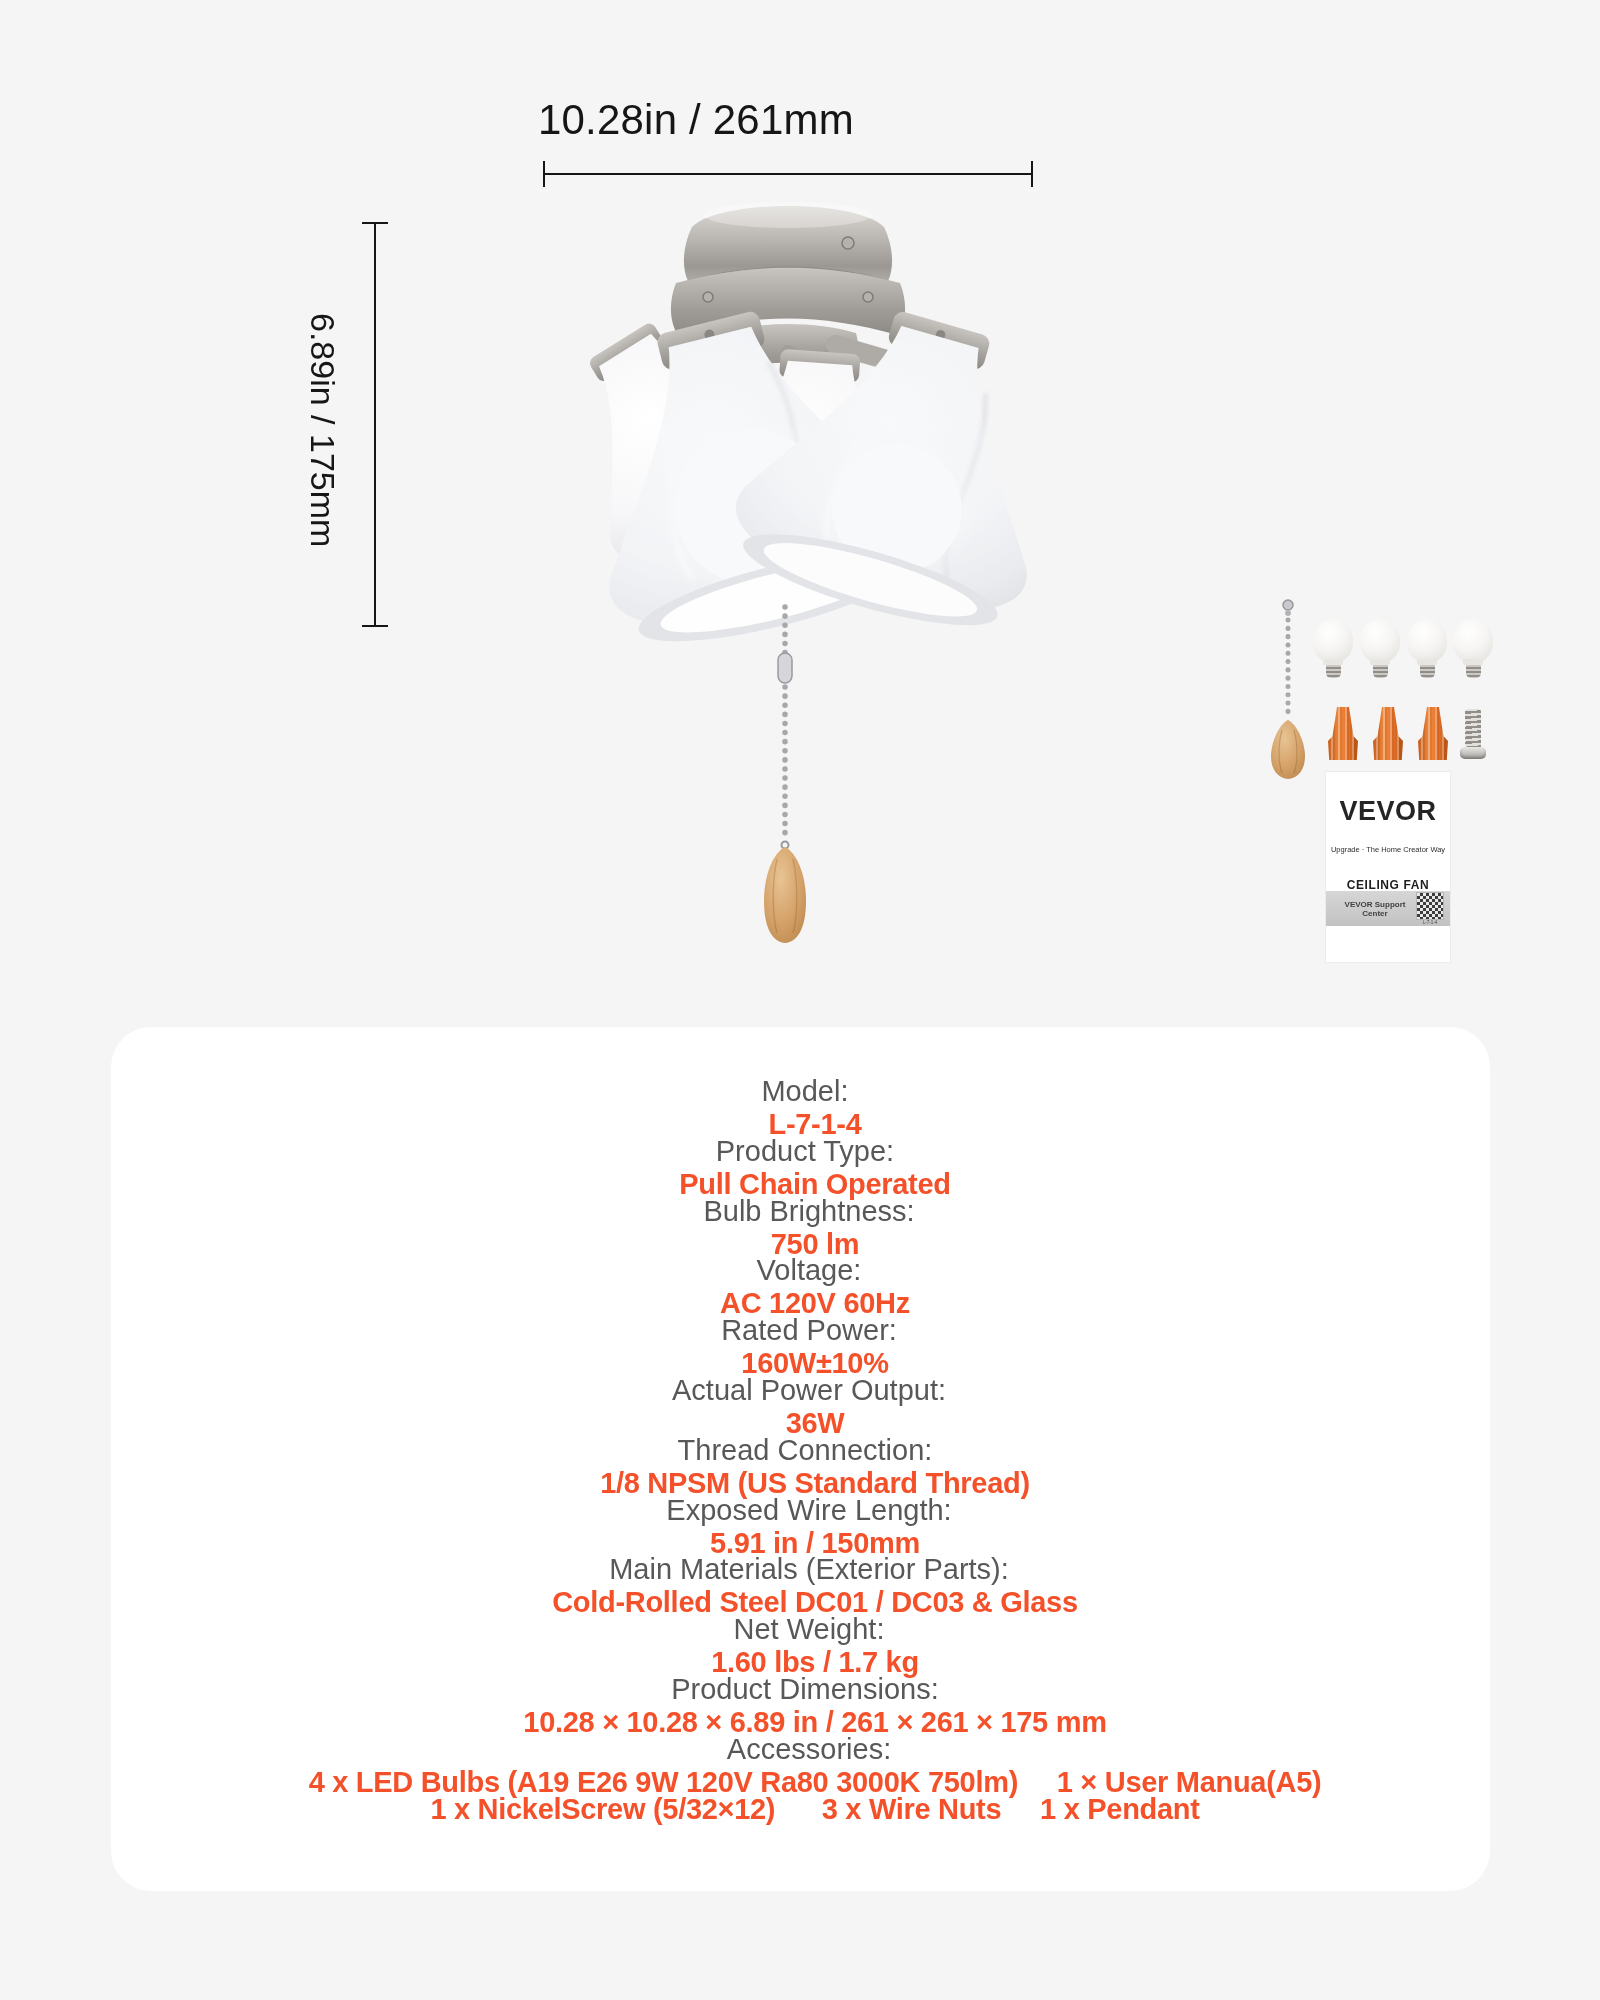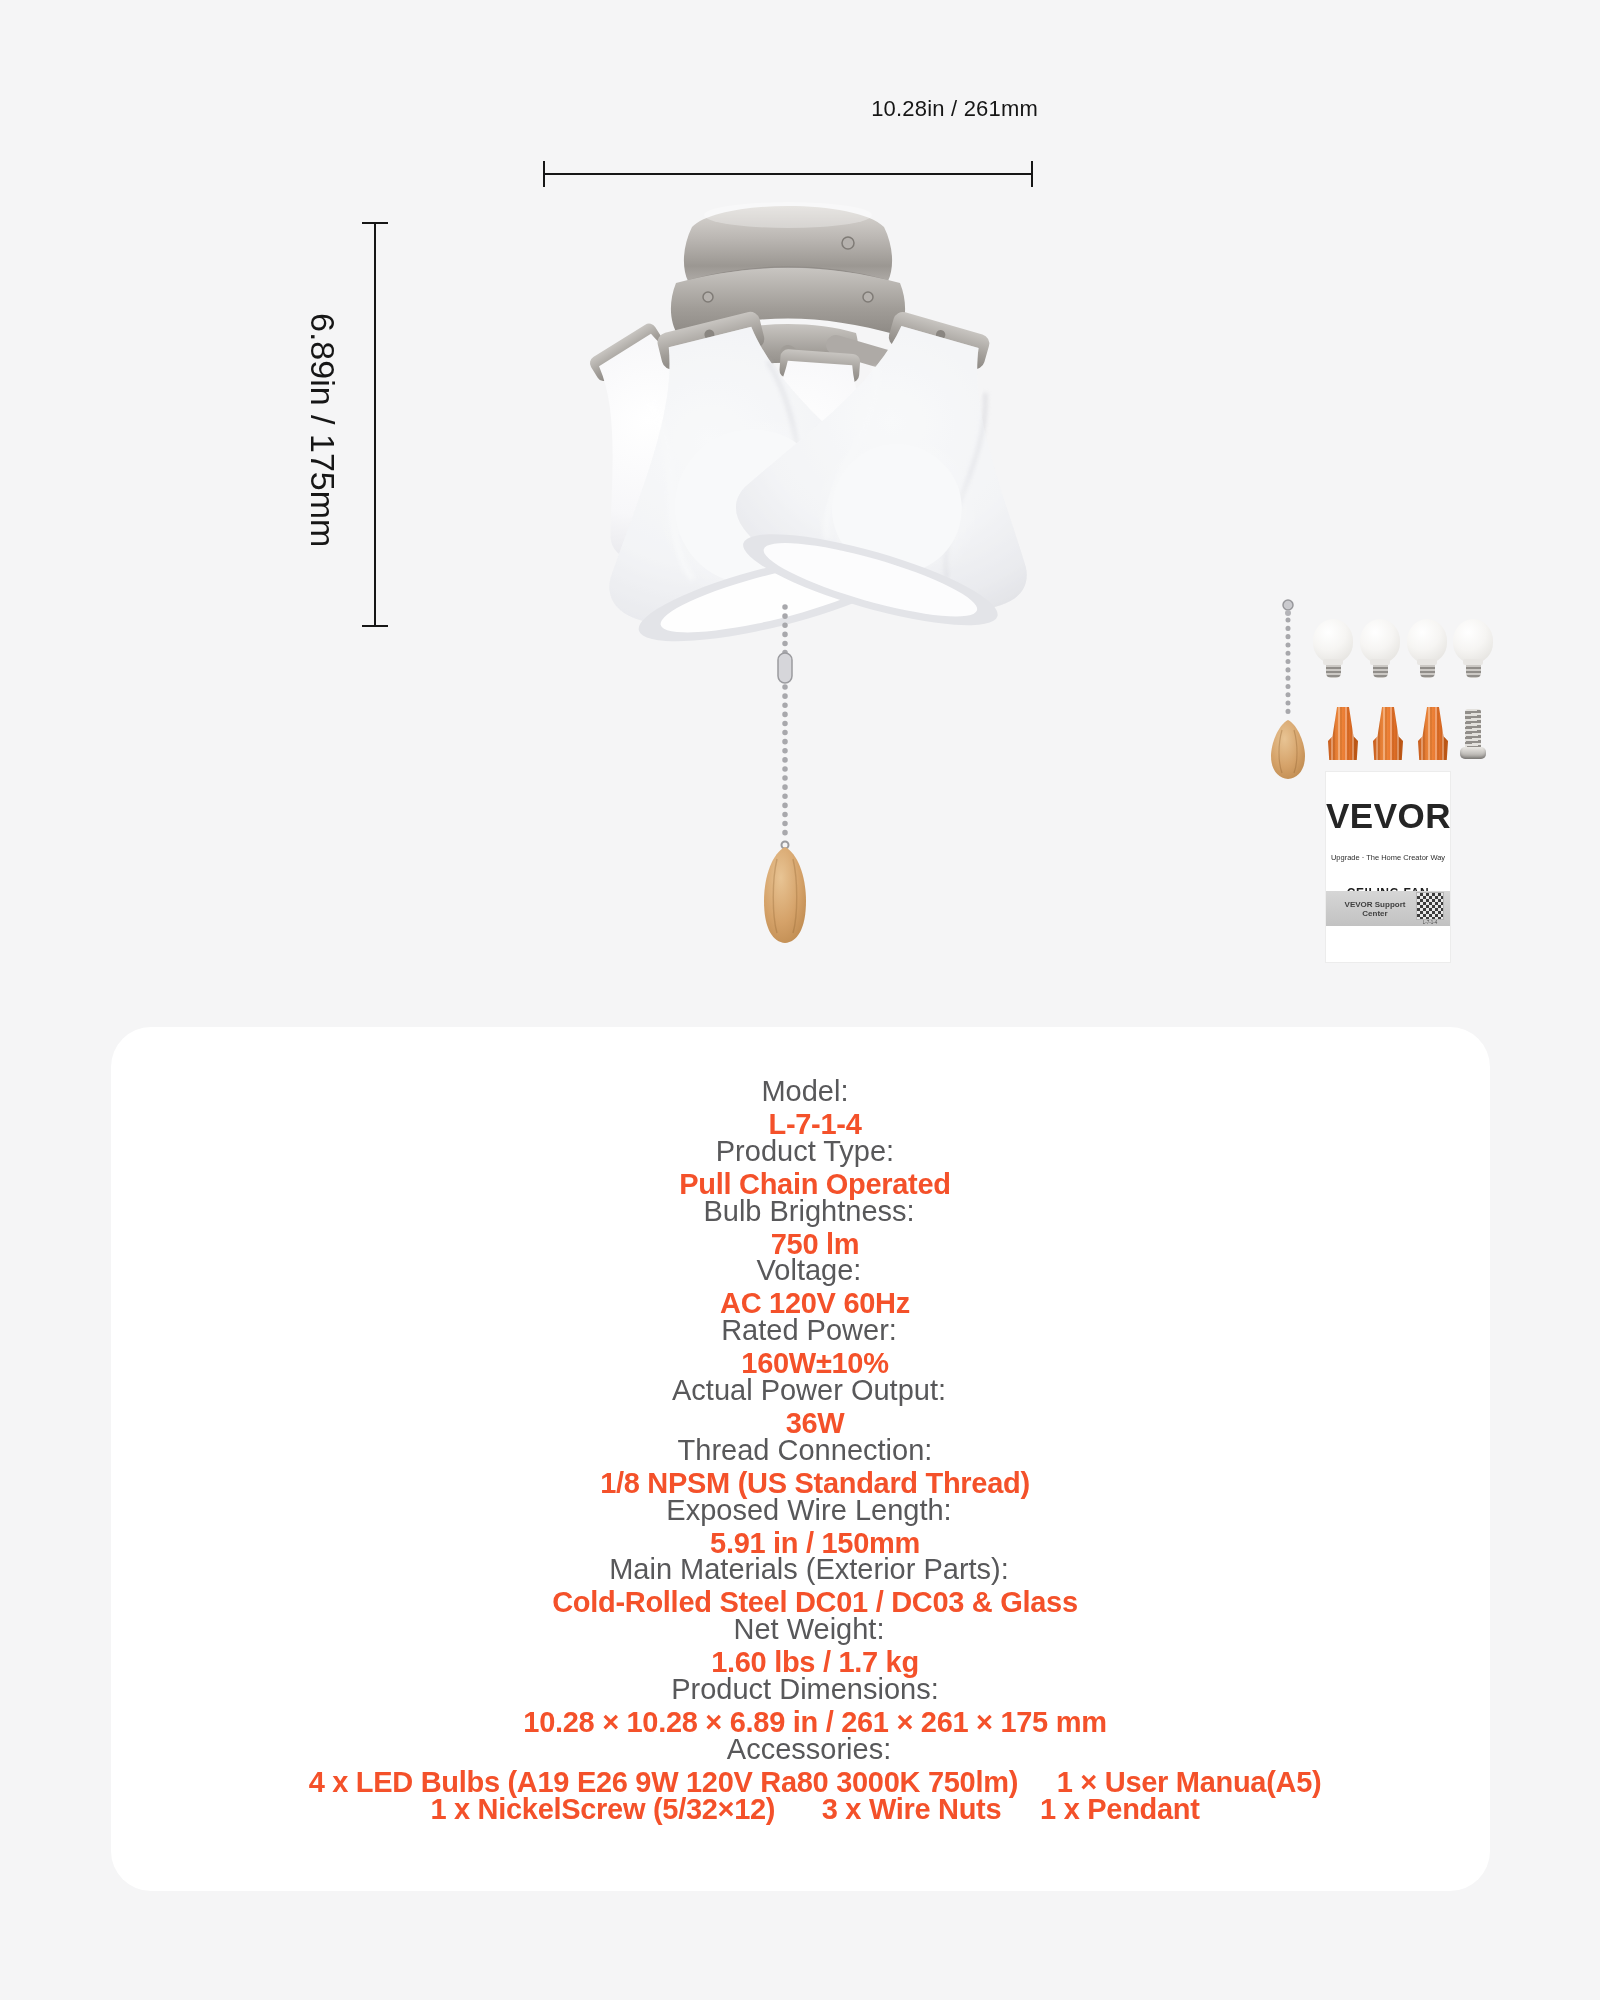--- a/index.html
+++ b/index.html
@@ -6,21 +6,21 @@
   html,body { margin:0; padding:0; }
   body {
     width:1600px; height:2000px; position:relative; overflow:hidden;
     background: var(--bg, #f5f5f6);
     font-family: "Liberation Sans", sans-serif;
   }
 
   
   .dim-h-label {
     position:absolute; left:538px; top:96px; width:500px;
-    text-align:right; font-size:22px; font-weight:500; color:var(--dim,#161616);
+    text-align:left; font-size:42px; font-weight:500; color:var(--dim,#161616);
     letter-spacing:0.2px;
   }
   .dim-h-line {
     position:absolute; left:543px; top:173px; width:490px; height:2px;
     background:var(--dim,#161616);
   }
   .dim-h-line::before, .dim-h-line::after {
     content:""; position:absolute; top:-12px; width:2px; height:26px; background:var(--dim,#161616);
   }
   .dim-h-line::before { left:0; }
@@ -74,21 +74,21 @@
   .screw-head {
     position:absolute; left:205px; top:162px; width:26px; height:12px; border-radius:5px;
     background: linear-gradient(#eceae6, #a19e9a);
     box-shadow: inset 0 -2px 3px rgba(0,0,0,.25);
   }
 
   .manual {
     position:absolute; left:71px; top:187px; width:124px; height:190px;
     background:#ffffff; box-shadow:0 0 0 1px #ececec; text-align:center;
   }
-  .manual .brand { margin-top:26px; font-size:35px; font-weight:900; letter-spacing:0.5px; color:#252525; line-height:1; }
+  .manual .brand { margin-top:26px; font-size:27px; font-weight:900; letter-spacing:0.5px; color:#252525; line-height:1; }
   .manual .tagline { margin-top:20px; font-size:7.5px; font-weight:400; color:#2e2e2e; }
   .manual .mtitle { margin-top:24px; font-size:12px; font-weight:800; letter-spacing:0.6px; color:#1e1e1e; }
   .manual .mmodel { margin-top:3px; font-size:5px; font-weight:600; color:#555; }
   .manual .bar {
     position:absolute; left:0; right:0; bottom:36px; height:35px;
     background: linear-gradient(#d6d6d6, #c2c2c2);
     display:flex; align-items:center; padding:12px 7px;
   }
   .manual .bar .support { font-size:8px; font-weight:700; color:#3f3f3f; }
   .manual .qr-wrap { margin-left:auto; display:flex; flex-direction:column; align-items:center; }

